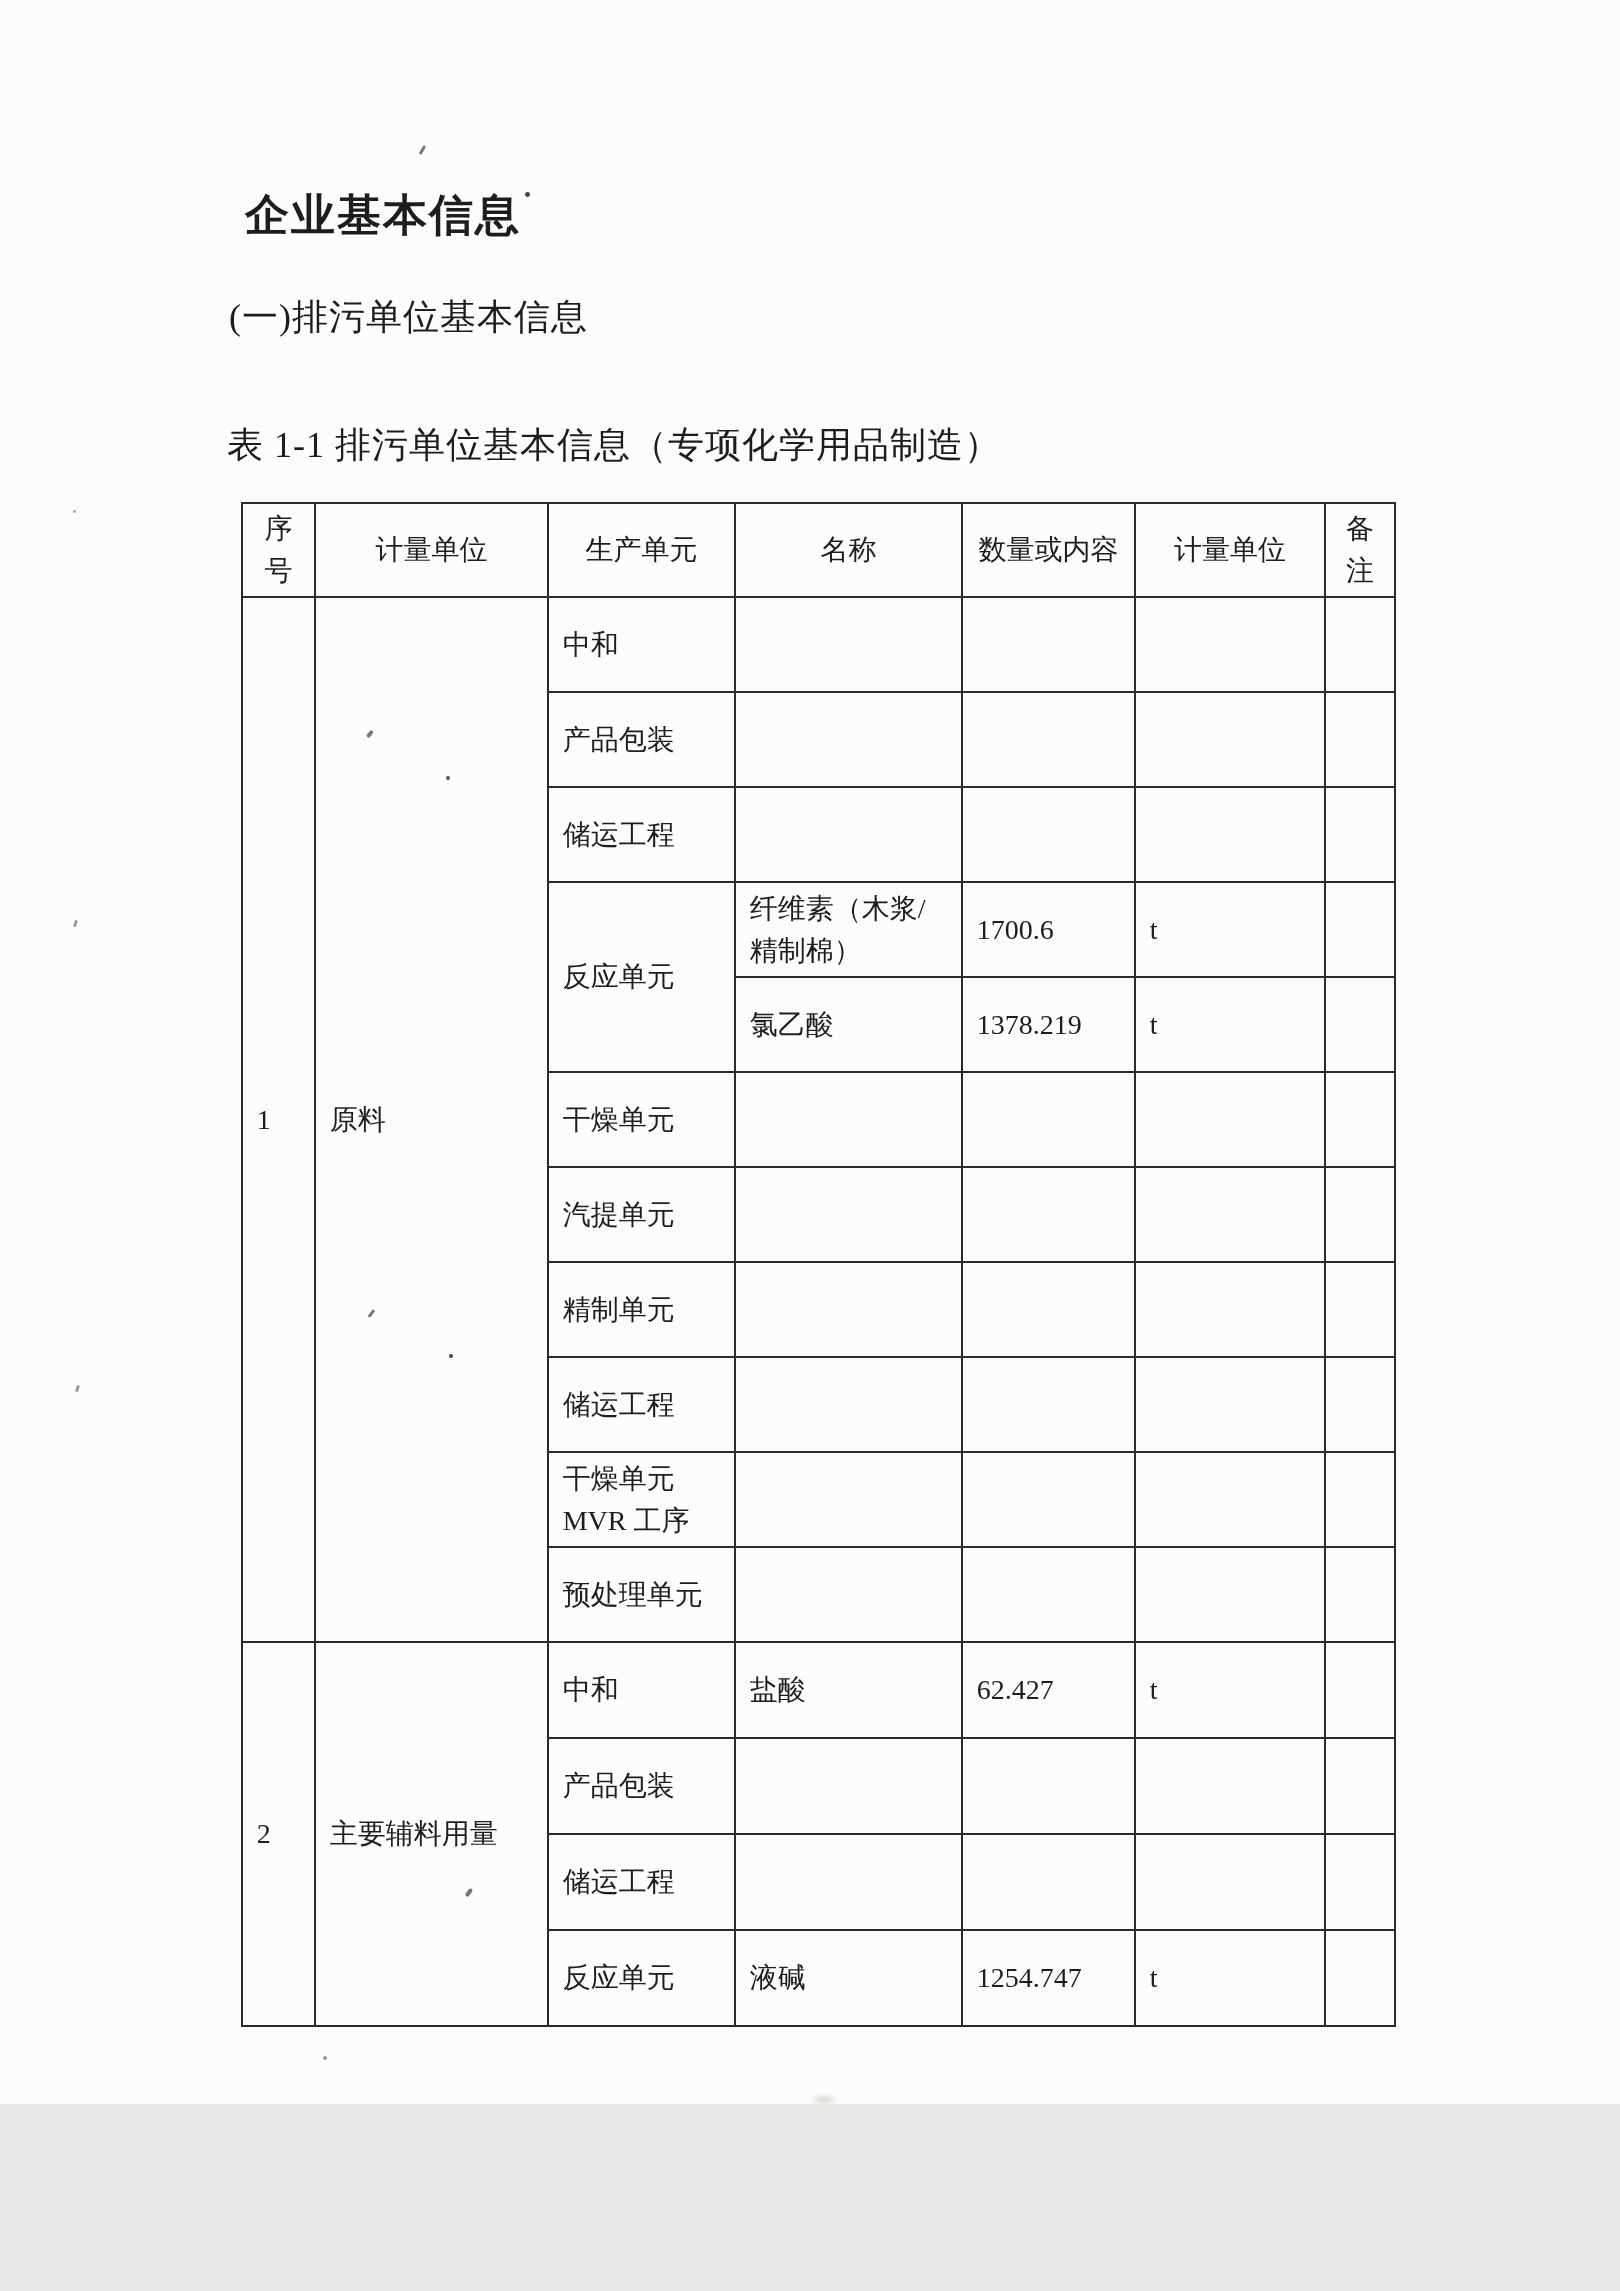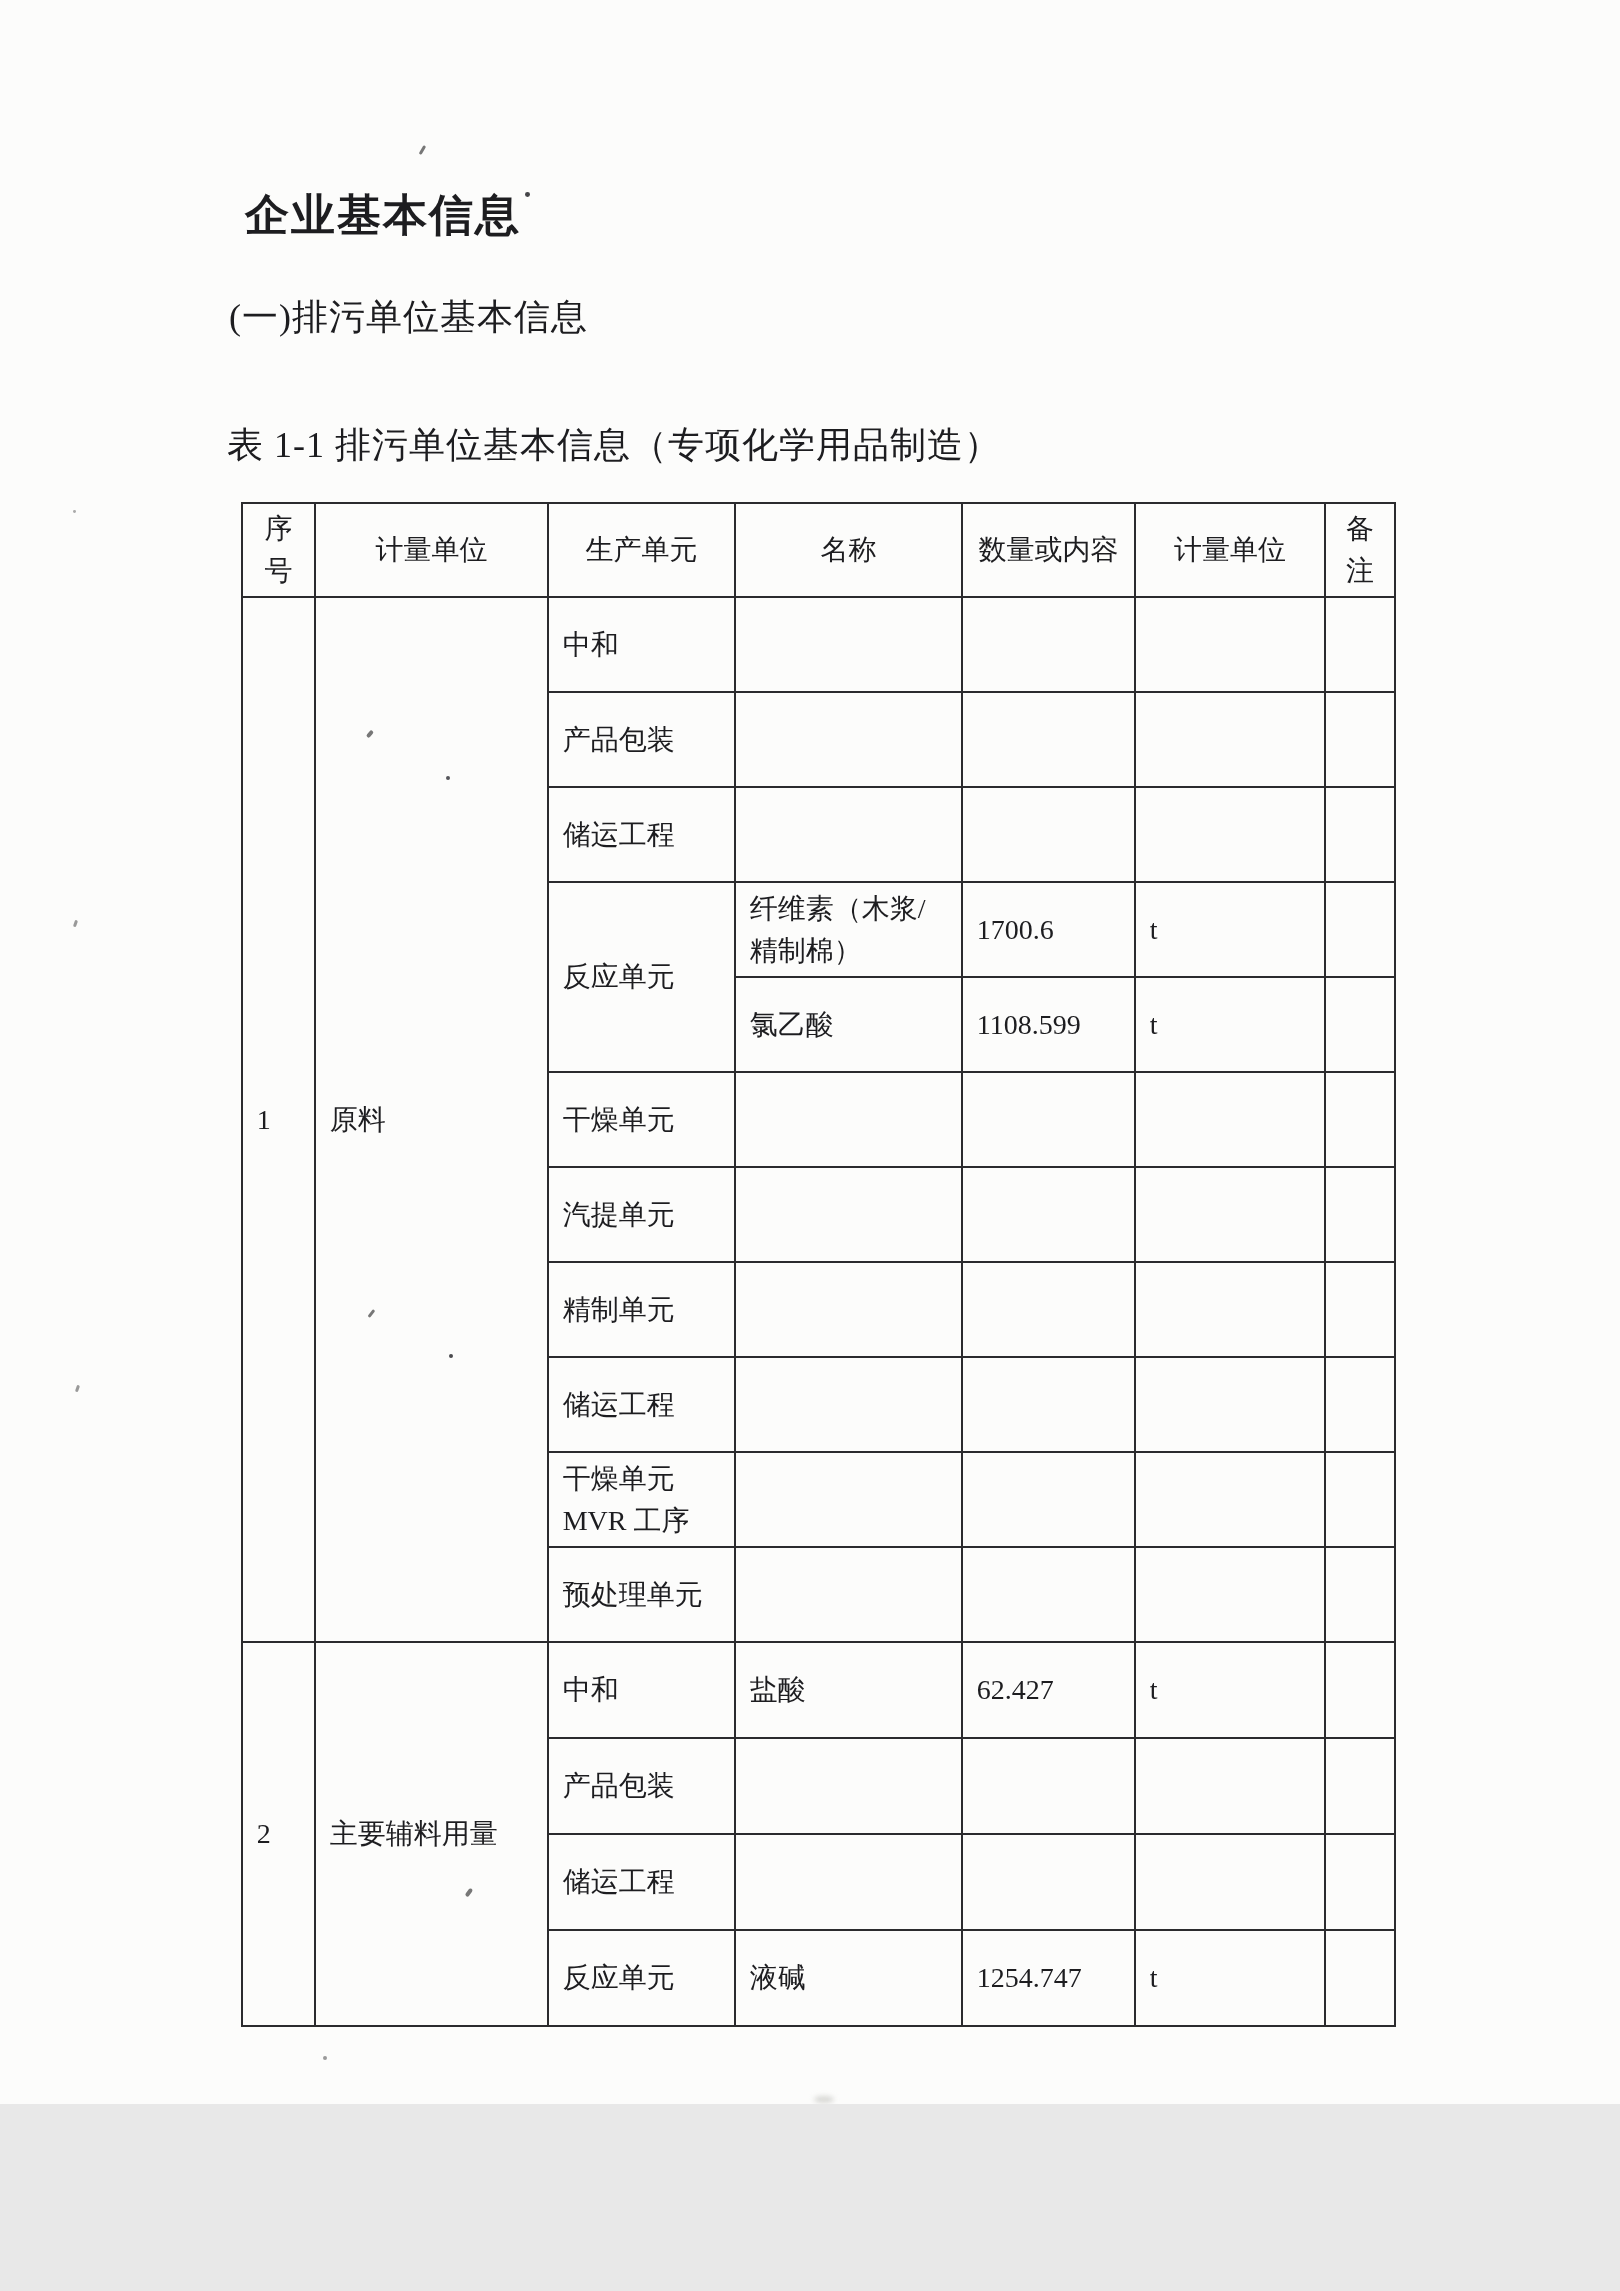--- a/index.html
+++ b/index.html
@@ -116,21 +116,21 @@
       </tr>
       <tr class="r1">
         <td rowspan="2">反应单元</td>
         <td>纤维素（木浆/精制棉）</td>
         <td>1700.6</td>
         <td>t</td>
         <td></td>
       </tr>
       <tr class="r1">
         <td>氯乙酸</td>
-        <td>1108.599</td>
+        <td>1378.219</td>
         <td>t</td>
         <td></td>
       </tr>
       <tr class="r1">
         <td>干燥单元</td>
         <td></td>
         <td></td>
         <td></td>
         <td></td>
       </tr>

